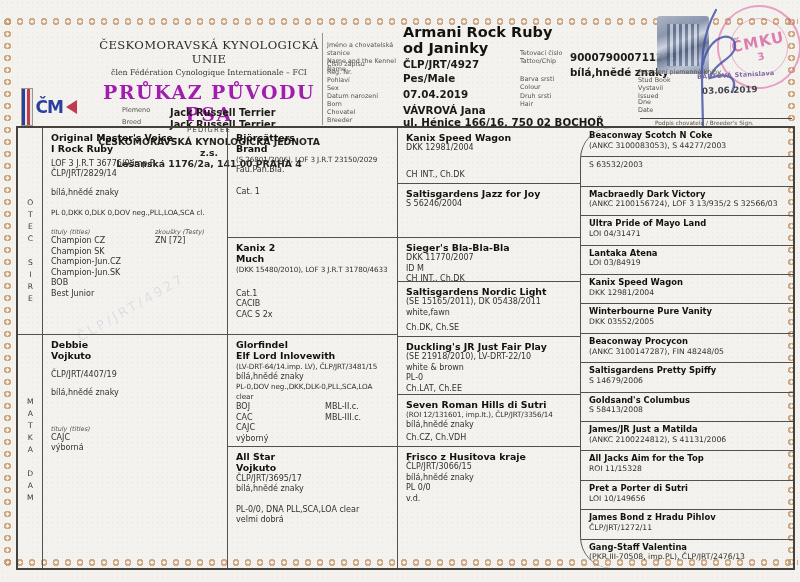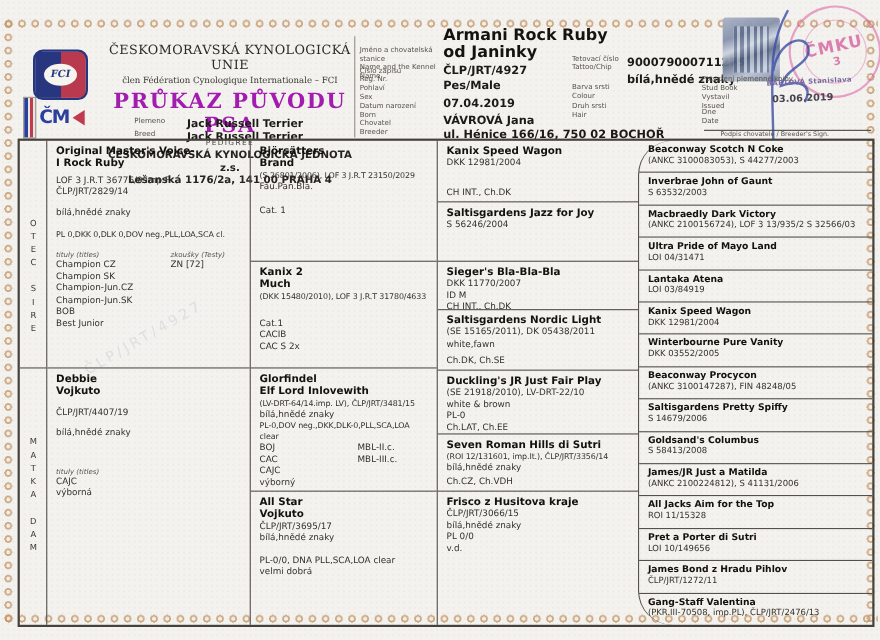--- a/index.html
+++ b/index.html
@@ -113,23 +113,20 @@
 </head>
 <body>
 
 <div class="page">
 
   <div class="chain h top"></div>
   <div class="chain h bottom"></div>
   <div class="chain v left"></div>
   <div class="chain v right"></div>
 
-  <div class="fci-logo">
-    <div class="fci-inner">FCI</div>
-  </div>
   <div class="cmku-logo">
     <div class="cmku-stripes"></div>
     <div class="cmku-word">ČM</div>
     <div class="cmku-tri"></div>
   </div>
 
   <div class="hc">
     <div class="org-title">ČESKOMORAVSKÁ KYNOLOGICKÁ UNIE</div>
     <div class="org-sub">člen Fédération Cynologique Internationale – FCI</div>
     <div class="doc-title">PRŮKAZ PŮVODU PSA</div>
@@ -380,21 +377,20 @@
         <div class="ln">v.d.</div>
       </div>
     </div>
 
     <div class="col colE">
       <div class="g4cell">
         <div class="nm4">Beaconway Scotch N Coke</div>
         <div class="ln">(ANKC 3100083053), S 44277/2003</div>
       </div>
       <div class="g4cell">
-        <div class="nm4">Inverbrae John of Gaunt</div>
         <div class="ln">S 63532/2003</div>
       </div>
       <div class="g4cell">
         <div class="nm4">Macbraedly Dark Victory</div>
         <div class="ln">(ANKC 2100156724), LOF 3 13/935/2  S 32566/03</div>
       </div>
       <div class="g4cell">
         <div class="nm4">Ultra Pride of Mayo Land</div>
         <div class="ln">LOI 04/31471</div>
       </div>

